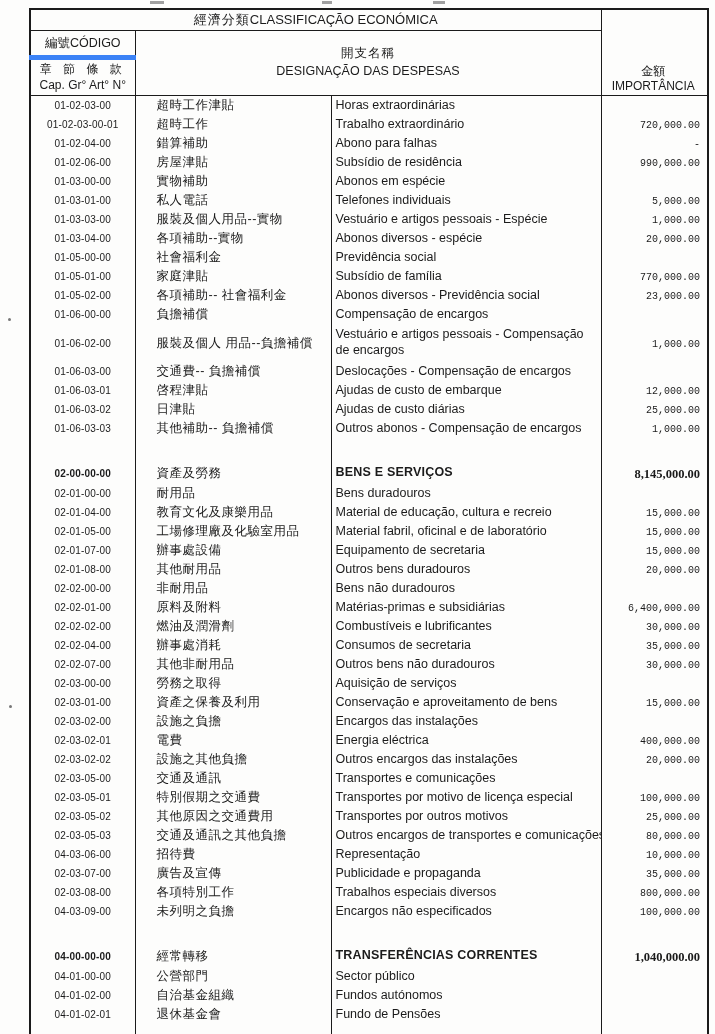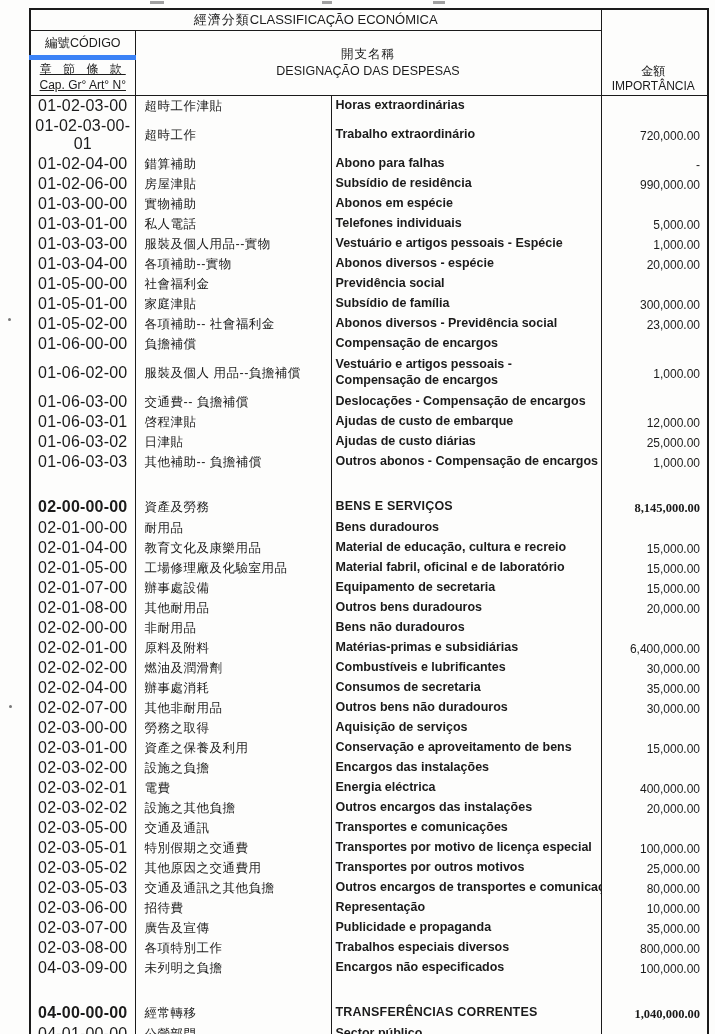--- a/index.html
+++ b/index.html
@@ -21,30 +21,30 @@
   col.w-code{width:105px;}
   col.w-zh{width:196px;}
   col.w-pt{width:270px;}
   col.w-amt{width:107px;}
 
   
   .h-title-cell{border-bottom:1.5px solid #1b1b1b;height:15px;text-align:center;font-size:13px;padding:1px 0;}
   .h-title-cell .t-zh{letter-spacing:1px;}
   .h-amt-cell{border-left:1.5px solid #1b1b1b;border-bottom:1.5px solid #1b1b1b;vertical-align:bottom;text-align:center;font-size:12px;line-height:1.2;padding:0 2px 2px 0;}
   .h-code-cell{border-right:1.5px solid #1b1b1b;border-bottom:5px solid #3b82f6;height:22px;text-align:center;font-size:12.5px;vertical-align:middle;}
-  .h-codesub-cell{border-right:1.5px solid #1b1b1b;border-bottom:1.5px solid #1b1b1b;height:33px;text-align:center;font-size:12px;line-height:1.3;vertical-align:middle;text-decoration:underline;}
+  .h-codesub-cell{border-right:1.5px solid #1b1b1b;border-bottom:1.5px solid #1b1b1b;height:33px;text-align:center;font-size:12px;line-height:1.3;vertical-align:middle;}
   .h-codesub-cell .zh{letter-spacing:4px;}
   .h-desig-cell{border-bottom:1.5px solid #1b1b1b;text-align:center;font-size:12.5px;line-height:1.35;vertical-align:middle;}
-  .h-desig-cell .zh{letter-spacing:1px;}
+  .h-desig-cell .zh{letter-spacing:1px;font-family:Liberation Mono, monospace;}
 
   
-  td.c-code{border-right:1px solid #1b1b1b;text-align:center;font-size:16px;letter-spacing:.2px;vertical-align:middle;overflow:hidden;}
-  td.c-zh{border-right:1px solid #1b1b1b;padding-left:9px;font-size:12.5px;letter-spacing:.5px;vertical-align:middle;overflow:hidden;white-space:nowrap;}
-  td.c-pt{border-right:1px solid #1b1b1b;padding-left:4px;font-size:12.5px;vertical-align:middle;line-height:1.25;font-weight:bold;}
-  td.c-amt{text-align:right;padding-right:7px;font-size:12px;vertical-align:middle;padding-top:3px;white-space:nowrap;}
+  td.c-code{border-right:1px solid #1b1b1b;text-align:center;font-size:10px;letter-spacing:.2px;vertical-align:middle;overflow:hidden;}
+  td.c-zh{border-right:1px solid #1b1b1b;padding-left:21px;font-size:12.5px;letter-spacing:.5px;vertical-align:middle;overflow:hidden;white-space:nowrap;}
+  td.c-pt{border-right:1px solid #1b1b1b;padding-left:4px;font-size:12.5px;vertical-align:middle;line-height:1.25;}
+  td.c-amt{text-align:right;padding-right:7px;font-size:10px;vertical-align:middle;padding-top:3px;white-space:nowrap;font-family:Liberation Mono, monospace;}
 
   tr.row{height:19px;}
   tr.compact{height:16px;}
   tr.tall{height:38px;}
   tr.section{height:22px;}
   tr.spacer{height:24px;}
   tr.filler{height:60px;}
 
   tr.section td.c-code{font-weight:bold;}
   tr.section td.c-pt{font-weight:bold;letter-spacing:.2px;}
@@ -150,21 +150,21 @@
         <tr class="row">
           <td class="c-code">01-05-00-00</td>
           <td class="c-zh">社會福利金</td>
           <td class="c-pt">Previdência social</td>
           <td class="c-amt"></td>
         </tr>
         <tr class="row">
           <td class="c-code">01-05-01-00</td>
           <td class="c-zh">家庭津貼</td>
           <td class="c-pt">Subsídio de família</td>
-          <td class="c-amt">300,000.00</td>
+          <td class="c-amt">770,000.00</td>
         </tr>
         <tr class="row">
           <td class="c-code">01-05-02-00</td>
           <td class="c-zh">各項補助-- 社會福利金</td>
           <td class="c-pt">Abonos diversos - Previdência social</td>
           <td class="c-amt">23,000.00</td>
         </tr>
         <tr class="row">
           <td class="c-code">01-06-00-00</td>
           <td class="c-zh">負擔補償</td>
@@ -321,21 +321,21 @@
           <td class="c-pt">Transportes por outros motivos</td>
           <td class="c-amt">25,000.00</td>
         </tr>
         <tr class="row   clip">
           <td class="c-code">02-03-05-03</td>
           <td class="c-zh">交通及通訊之其他負擔</td>
           <td class="c-pt">Outros encargos de transportes e comunicações</td>
           <td class="c-amt">80,000.00</td>
         </tr>
         <tr class="row">
-          <td class="c-code">02-03-06-00</td>
+          <td class="c-code">04-03-06-00</td>
           <td class="c-zh">招待費</td>
           <td class="c-pt">Representação</td>
           <td class="c-amt">10,000.00</td>
         </tr>
         <tr class="row">
           <td class="c-code">02-03-07-00</td>
           <td class="c-zh">廣告及宣傳</td>
           <td class="c-pt">Publicidade e propaganda</td>
           <td class="c-amt">35,000.00</td>
         </tr>

